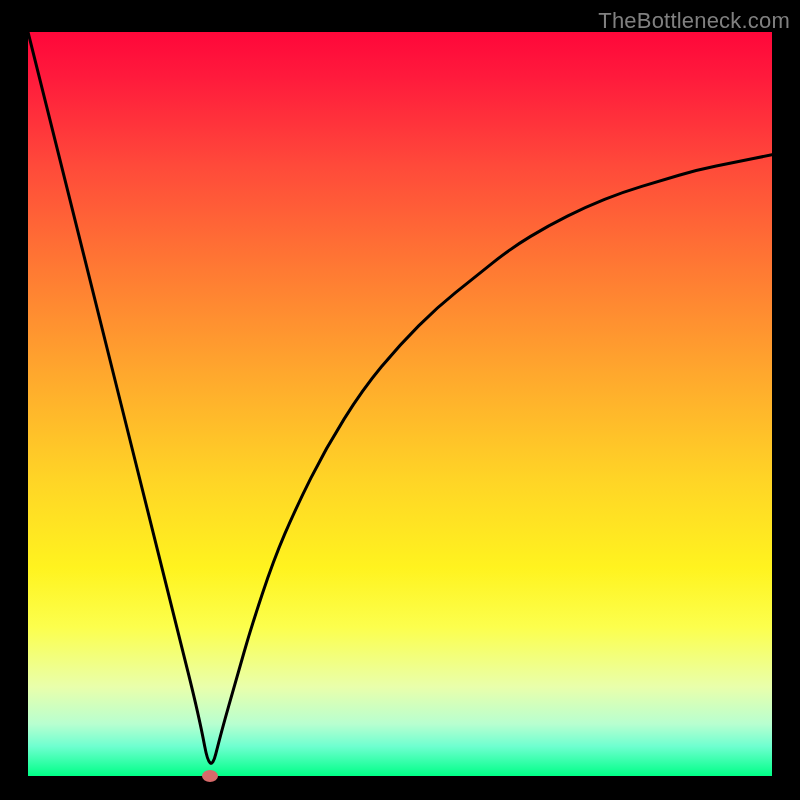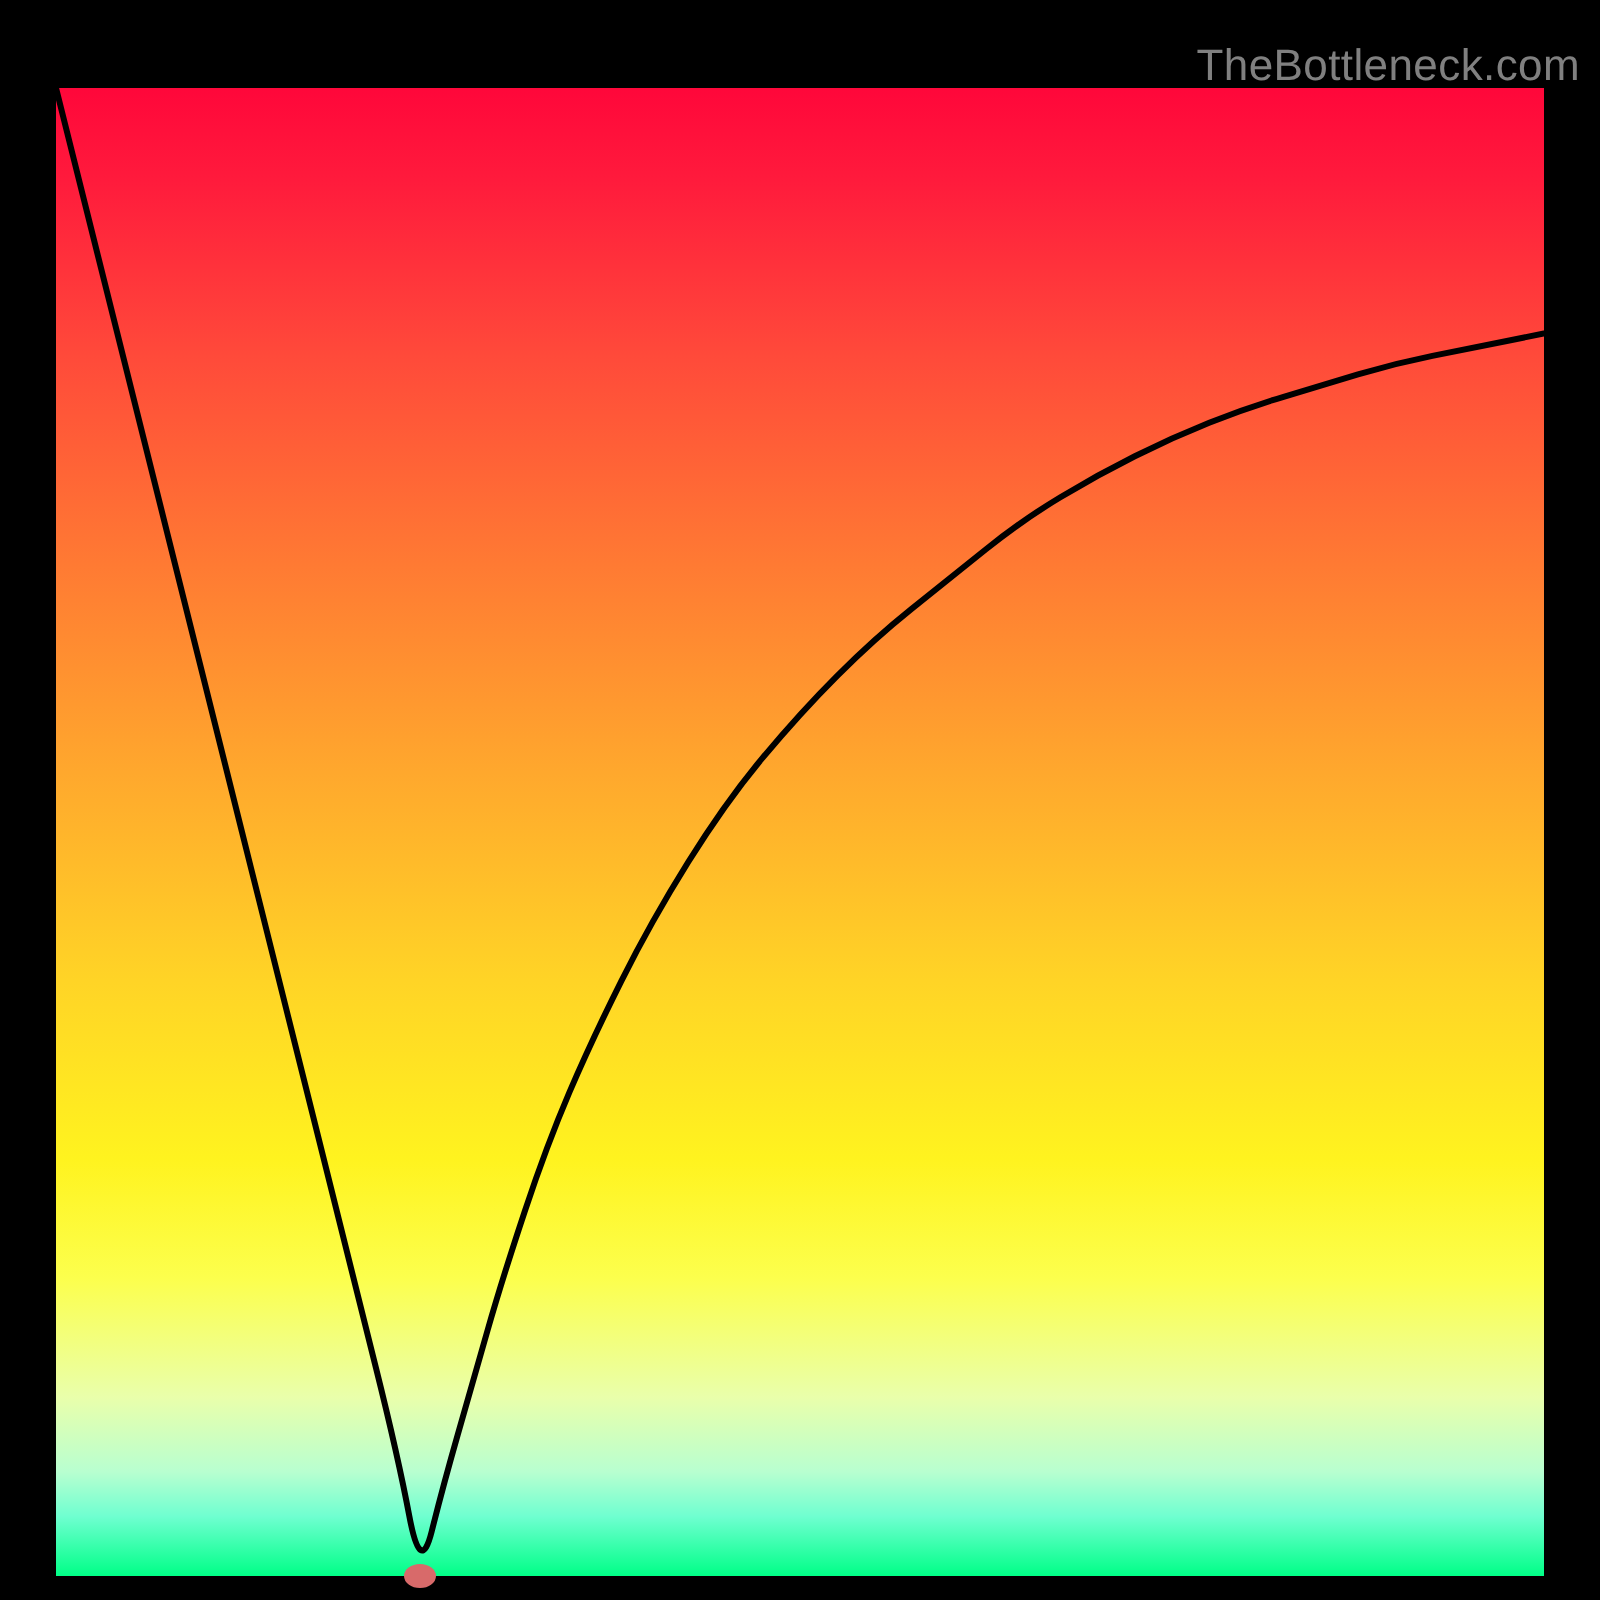--- a/index.html
+++ b/index.html
@@ -6,21 +6,21 @@
     margin: 0;
     padding: 0;
     width: 800px;
     height: 800px;
     background: #000;
     font-family: Arial, Helvetica, sans-serif;
     overflow: hidden;
   }
   .frame {
     position: absolute;
-    top: 16px;
+    top: 4px;
     left: 0;
     width: 800px;
     height: 676px;
     background: #000;
     text-decoration: underline;
   }
   .plot-area {
     position: absolute;
     top: 28px;
     left: 28px;

